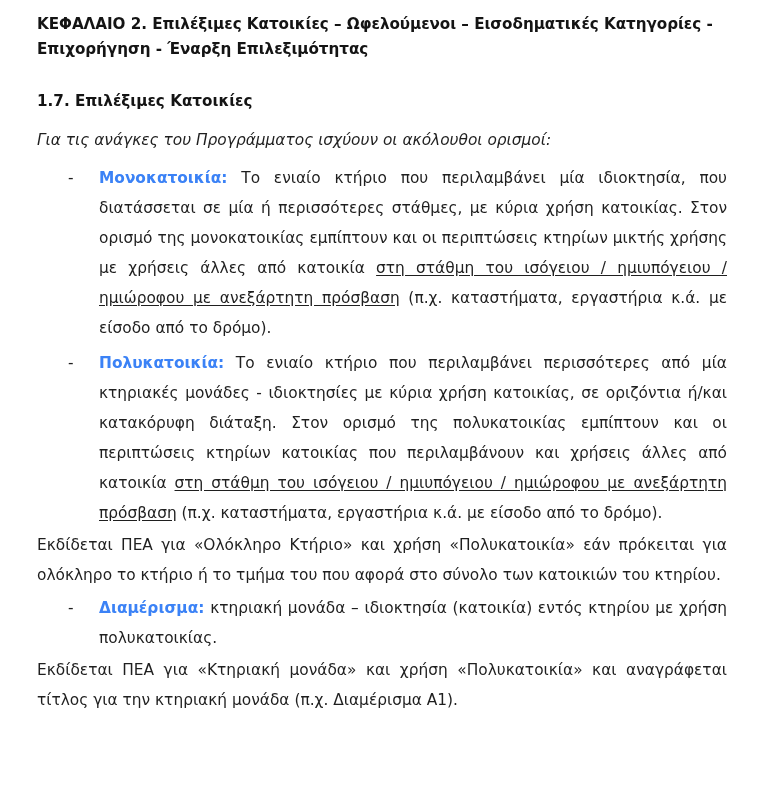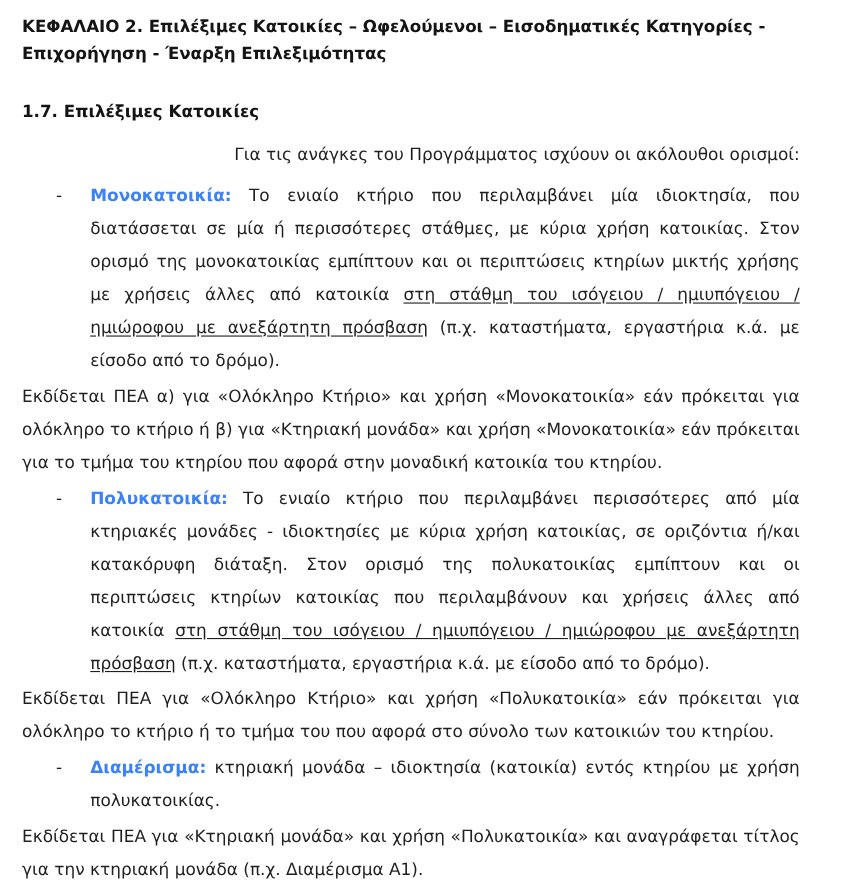--- a/index.html
+++ b/index.html
@@ -15,21 +15,21 @@
     font-family: "DejaVu Sans", "Liberation Sans", sans-serif;
     color: #1a1a1a;
     -webkit-font-smoothing: antialiased;
   }
 
   .page {
     position: relative;
     width: 766px;
     height: 800px;
     box-sizing: border-box;
-    padding: 12px 39px 0 20px;
+    padding: 12px 39px 0 37px;
   }
 
   
   .doc-title {
     font-weight: bold;
     font-size: 15.2px;
     line-height: 1.62;
     letter-spacing: -0.05px;
     margin: 0 0 0 0;
     text-align: left;
@@ -55,21 +55,22 @@
   
   .para {
     font-size: 15.4px;
     line-height: 30px;
     margin: 0;
     text-align: justify;
     text-justify: inter-word;
     color: #1f1f1f;
   }
   .para.left {
-    text-align: right;
+    text-align: left;
+    font-style: italic;
   }
 
   
   .bullet {
     position: relative;
     padding-left: 31px;
     margin: 0 0 0 31px;
     font-size: 15.4px;
     line-height: 30px;
     text-align: justify;
@@ -122,21 +123,20 @@
   <p class="para left">Για τις ανάγκες του Προγράμματος ισχύουν οι ακόλουθοι ορισμοί:</p>
 
   <div class="sp-p-to-bullet"></div>
 
   <div class="bullet">
     <span class="dash">-</span><span class="term">Μονοκατοικία:</span><span> Το ενιαίο κτήριο που περιλαμβάνει μία ιδιοκτησία, που διατάσσεται σε μία ή περισσότερες στάθμες, με κύρια χρήση κατοικίας. Στον ορισμό της μονοκατοικίας εμπίπτουν και οι περιπτώσεις κτηρίων μικτής χρήσης με χρήσεις άλλες από κατοικία </span><span class="u">στη στάθμη  του ισόγειου / ημιυπόγειου / ημιώροφου με ανεξάρτητη πρόσβαση</span><span> (π.χ. καταστήματα, εργαστήρια κ.ά. με είσοδο από το δρόμο).</span>
   </div>
 
   <div class="sp-block"></div>
 
-  <p class="para">Εκδίδεται ΠΕΑ α) για «Ολόκληρο Κτήριο» και χρήση «Μονοκατοικία» εάν πρόκειται για ολόκληρο το κτήριο ή β) για «Κτηριακή μονάδα» και χρήση «Μονοκατοικία» εάν πρόκειται για το τμήμα του κτηρίου που αφορά στην μοναδική κατοικία του κτηρίου.</p>
 
   <div class="sp-block-lg"></div>
 
   <div class="bullet">
     <span class="dash">-</span><span class="term">Πολυκατοικία:</span><span> Το ενιαίο κτήριο που περιλαμβάνει περισσότερες από μία κτηριακές μονάδες - ιδιοκτησίες με κύρια χρήση κατοικίας, σε οριζόντια ή/και κατακόρυφη διάταξη. Στον ορισμό της πολυκατοικίας εμπίπτουν και οι περιπτώσεις κτηρίων κατοικίας που περιλαμβάνουν και χρήσεις άλλες από κατοικία </span><span class="u">στη στάθμη  του ισόγειου / ημιυπόγειου / ημιώροφου με ανεξάρτητη πρόσβαση</span><span> (π.χ. καταστήματα, εργαστήρια κ.ά. με είσοδο από το δρόμο).</span>
   </div>
 
   <div class="sp-block"></div>
 
   <p class="para">Εκδίδεται ΠΕΑ για «Ολόκληρο Κτήριο» και χρήση «Πολυκατοικία» εάν πρόκειται για ολόκληρο το κτήριο ή το τμήμα του που αφορά στο σύνολο των κατοικιών του κτηρίου.</p>

